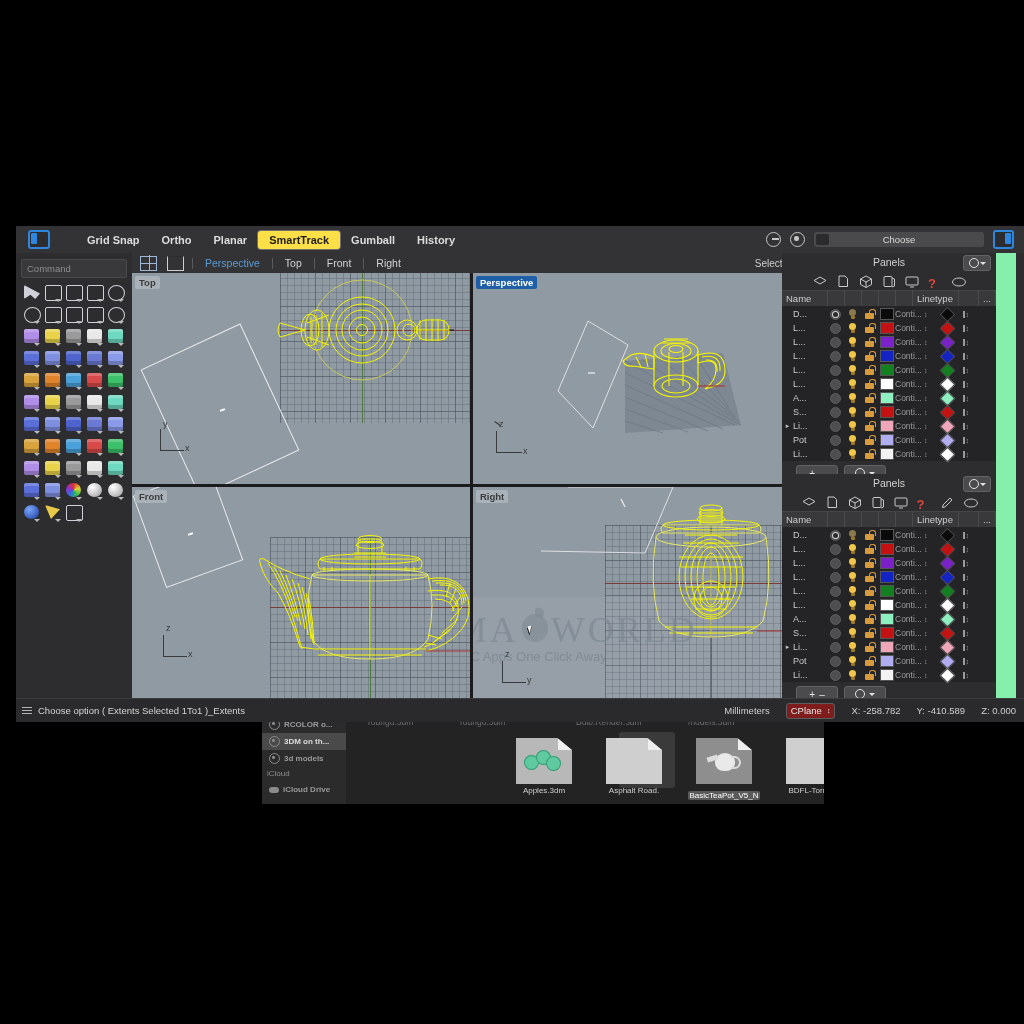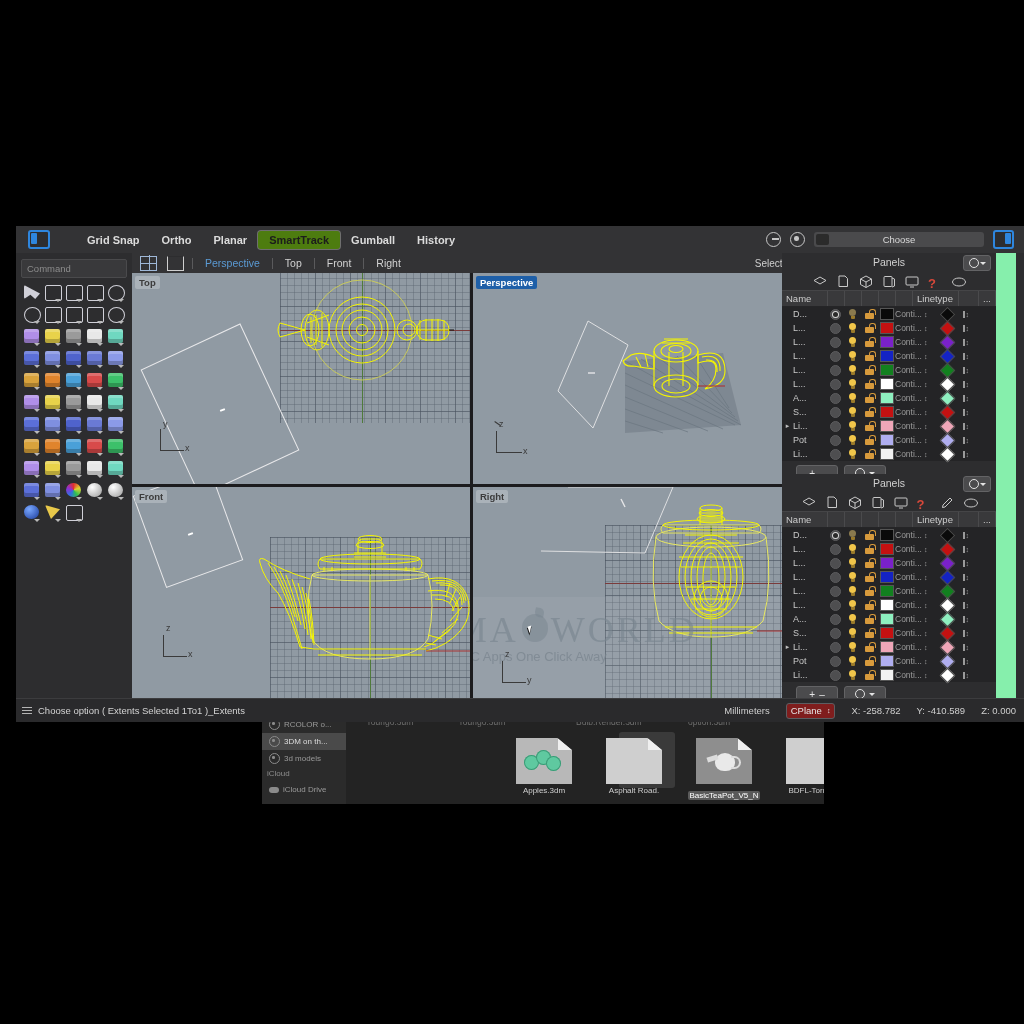--- a/index.html
+++ b/index.html
@@ -2,21 +2,21 @@
 <html><head>
 <meta charset="utf-8">
 <style>
   html,body{margin:0;padding:0;background:#000;}
   body{width:1024px;height:1024px;overflow:hidden;font-family:"Liberation Sans",sans-serif;}
   #stage{position:relative;width:1024px;height:1024px;background:#000;}
 
   
   .finder{position:absolute;left:262px;top:716px;width:562px;height:88px;background:#232323;overflow:hidden;}
   .finder-side{position:absolute;left:0;top:0;width:84px;height:88px;background:#2b2b2b;}
-  .fs-row{display:flex;align-items:center;gap:4px;height:17px;padding-left:7px;color:#9a9a9a;font-size:8px;white-space:nowrap;}
+  .fs-row{display:flex;align-items:center;gap:4px;height:17px;padding-left:7px;color:#9a9a9a;font-size:8px;white-space:nowrap;font-weight:bold;}
   .fs-row.sel{background:#4a4a4a;color:#ddd;}
   .fs-gear{width:9px;height:9px;border-radius:50%;border:1.6px solid #8b8b8b;flex:none;position:relative;}
   .fs-gear:after{content:"";position:absolute;left:2.3px;top:2.3px;width:2.6px;height:2.6px;border-radius:50%;background:#8b8b8b;}
   .fs-head{padding-left:5px;color:#8d8d8d;font-size:8px;height:14px;line-height:14px;}
   .fs-cloud{width:10px;height:6px;border-radius:5px;background:#8b8b8b;flex:none;}
   .finder-main{position:absolute;left:84px;top:0;right:0;bottom:0;background:#232323;}
   .ftop-names{position:absolute;top:1px;left:0;right:0;height:12px;color:#6e6e6e;font-size:8.5px;}
   .ftop-names span{position:absolute;}
   .ficons{position:absolute;top:18px;left:0;right:0;height:70px;}
   .ficon{position:absolute;width:92px;text-align:center;}
@@ -41,21 +41,21 @@
 
   
   .rhino{position:absolute;left:16px;top:226px;width:1008px;height:496px;background:#2d2d2f;}
 
   
   .topbar{position:absolute;left:0;top:0;width:1008px;height:27px;background:#333335;display:flex;align-items:center;}
   .sidebar-toggle{width:18px;height:15px;border:2px solid #2e86de;border-radius:3px;margin-left:12px;position:relative;background:#2d2d2f;}
   .sidebar-toggle:after{content:"";position:absolute;left:1px;top:1px;width:6px;height:11px;background:#2e86de;border-radius:1px;}
   .tb-items{display:flex;align-items:center;gap:0px;margin-left:26px;}
   .tb-item{color:#dcdcdc;font-size:11px;font-weight:bold;padding:3px 11px;border-radius:3px;white-space:nowrap;}
-  .tb-item.active{background:#4d7c0f;color:#1c1c1c;box-shadow:0 0 0 1px #6f6f6f;}
+  .tb-item.active{background:#fde047;color:#1c1c1c;box-shadow:0 0 0 1px #6f6f6f;}
   .tb-right{position:absolute;right:10px;top:0;height:27px;display:flex;align-items:center;gap:9px;}
   .ic-circ{width:13px;height:13px;border-radius:50%;border:1.4px solid #c6c6c6;position:relative;}
   .ic-circ.dot:after{content:"";position:absolute;left:3.2px;top:3.2px;width:4.4px;height:4.4px;border-radius:50%;background:#c6c6c6;}
   .ic-circ.arrow:after{content:"";position:absolute;left:5px;top:5px;width:7px;height:1.6px;background:#c6c6c6;}
   .dflt{width:170px;height:15px;background:#4a4a4c;border-radius:3px;position:relative;display:flex;align-items:center;justify-content:center;}
   .dflt .sw{position:absolute;left:2px;top:2px;width:13px;height:11px;background:#2b2b2b;border-radius:2px;}
   .dflt span{font-size:9.5px;color:#d9d9d9;}
   .panel-toggle{width:17px;height:15px;border:2px solid #2e86de;border-radius:3px;position:relative;background:#2d2d2f;}
   .panel-toggle:after{content:"";position:absolute;right:1px;top:1px;width:6px;height:11px;background:#2e86de;border-radius:1px;}
 
@@ -185,21 +185,21 @@
       <div class="fs-row">
         <span class="fs-cloud"></span>
         <span>iCloud Drive</span>
       </div>
     </div>
     <div class="finder-main">
       <div class="ftop-names">
         <span style="left:22px">rodrigo.3dm</span>
         <span style="left:114px">rodrigo.3dm</span>
         <span style="left:230px">Bulb.Render.3dm</span>
-        <span style="left:342px">option.3dm</span>
+        <span style="left:342px">models.3dm</span>
       </div>
       <div class="ficons">
         <div class="sel-tile" style="left:273px;top:-2px;width:56px;height:56px;"></div>
 
 
         <div class="ficon" style="left:152px;top:4px;">
           <div class="doc img2">
             <div class="fold"></div>
             <div class="apples">
               <div class="apple-b" style="left:0;top:7px;"></div>

